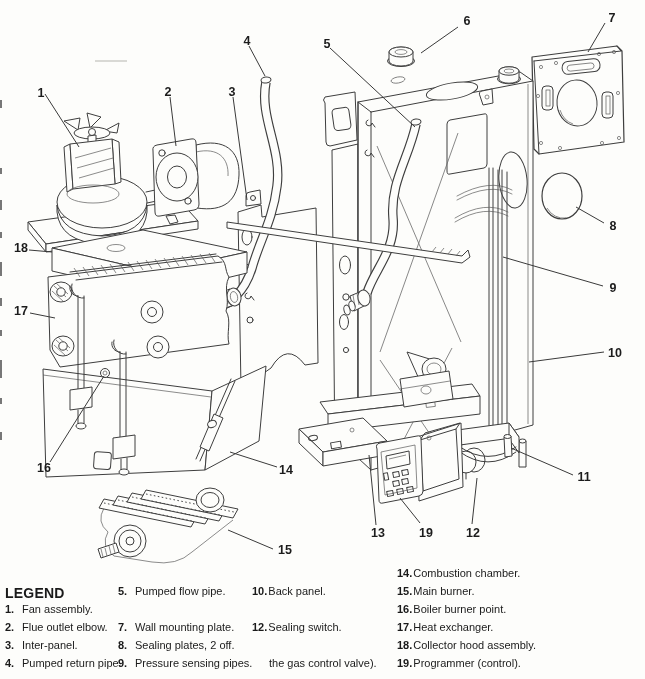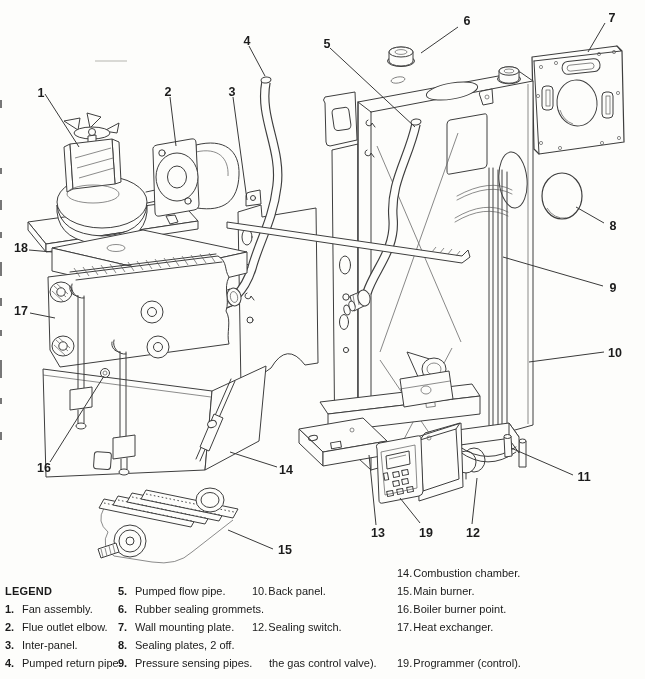--- a/index.html
+++ b/index.html
@@ -10,23 +10,23 @@
   .fw{fill:#fdfdfb;stroke:#3e3e3e;stroke-width:1;stroke-linejoin:round;}
   .fw2{fill:#fdfdfb;stroke:#3e3e3e;stroke-width:1.2;stroke-linejoin:round;}
   .thin{fill:none;stroke:#5a5a5a;stroke-width:.7;}
   .crease{fill:none;stroke:#6a6a6a;stroke-width:.8;}
   .lead{fill:none;stroke:#3a3a3a;stroke-width:1;}
   .tubeO{fill:none;stroke:#3e3e3e;stroke-width:9.5;stroke-linecap:butt;}
   .tubeI{fill:none;stroke:#fdfdfb;stroke-width:7.2;stroke-linecap:butt;}
   .dots{fill:none;stroke:#4a4a4a;stroke-width:1;stroke-dasharray:1.6,2.4;}
   .legend{position:absolute;left:0;top:0;width:645px;height:679px;color:#1a1a1a;}
   .li{position:absolute;font-size:11px;line-height:13px;white-space:nowrap;}
-  .ti{position:absolute;font-size:11px;font-weight:bold;letter-spacing:.2px;}
+  .ti{position:absolute;font-size:14px;font-weight:bold;letter-spacing:.2px;}
   .n1{display:inline-block;min-width:13px;font-weight:bold;margin-right:4px;}
-  .n2{font-weight:normal;margin-right:1px;}
+  .n2{font-weight:bold;margin-right:1px;}
 </style>
 </head>
 <body>
 
 <div class="stage">
 
 <svg width="645" height="570" viewBox="0 0 645 570">
 
   <g stroke="#777" stroke-width="2">
     <path d="M1,100 v8 M1,168 v6 M1,200 v10 M1,232 v6 M1,262 v14 M1,298 v8 M1,330 v6 M1,360 v18 M1,398 v6 M1,432 v8"></path>
@@ -373,29 +373,29 @@
 
 <div class="legend">
   <div class="ti" style="left:5px;top:585px">LEGEND</div>
 
   <div class="li" style="left:5px;top:603px"><span class="n1">1.</span><span>Fan assembly.</span></div>
   <div class="li" style="left:5px;top:621px"><span class="n1">2.</span><span>Flue outlet elbow.</span></div>
   <div class="li" style="left:5px;top:639px"><span class="n1">3.</span><span>Inter-panel.</span></div>
   <div class="li" style="left:5px;top:657px"><span class="n1">4.</span><span>Pumped return pipe.</span></div>
 
   <div class="li" style="left:118px;top:585px"><span class="n1">5.</span><span>Pumped flow pipe.</span></div>
-  <div class="li" style="left:118px;top:603px"><span class="n1">6.</span><span>Rubber sealing grommets.</span></div>
   <div class="li" style="left:118px;top:621px"><span class="n1">7.</span><span>Wall mounting plate.</span></div>
   <div class="li" style="left:118px;top:639px"><span class="n1">8.</span><span>Sealing plates, 2 off.</span></div>
   <div class="li" style="left:118px;top:657px"><span class="n1">9.</span><span>Pressure sensing pipes.</span></div>
 
   <div class="li" style="left:252px;top:585px"><span class="n2">10.</span><span>Back panel.</span></div>
   <div class="li" style="left:252px;top:621px"><span class="n2">12.</span><span>Sealing switch.</span></div>
   <div class="li" style="left:269px;top:657px"><span>the gas control valve).</span></div>
 
   <div class="li" style="left:397px;top:567px"><span class="n2">14.</span><span>Combustion chamber.</span></div>
   <div class="li" style="left:397px;top:585px"><span class="n2">15.</span><span>Main burner.</span></div>
   <div class="li" style="left:397px;top:603px"><span class="n2">16.</span><span>Boiler burner point.</span></div>
   <div class="li" style="left:397px;top:621px"><span class="n2">17.</span><span>Heat exchanger.</span></div>
+  <div class="li" style="left:397px;top:639px"><span class="n2">18.</span><span>Collector hood assembly.</span></div>
   <div class="li" style="left:397px;top:657px"><span class="n2">19.</span><span>Programmer (control).</span></div>
 </div>
 
 </div>
 
 </body></html>

